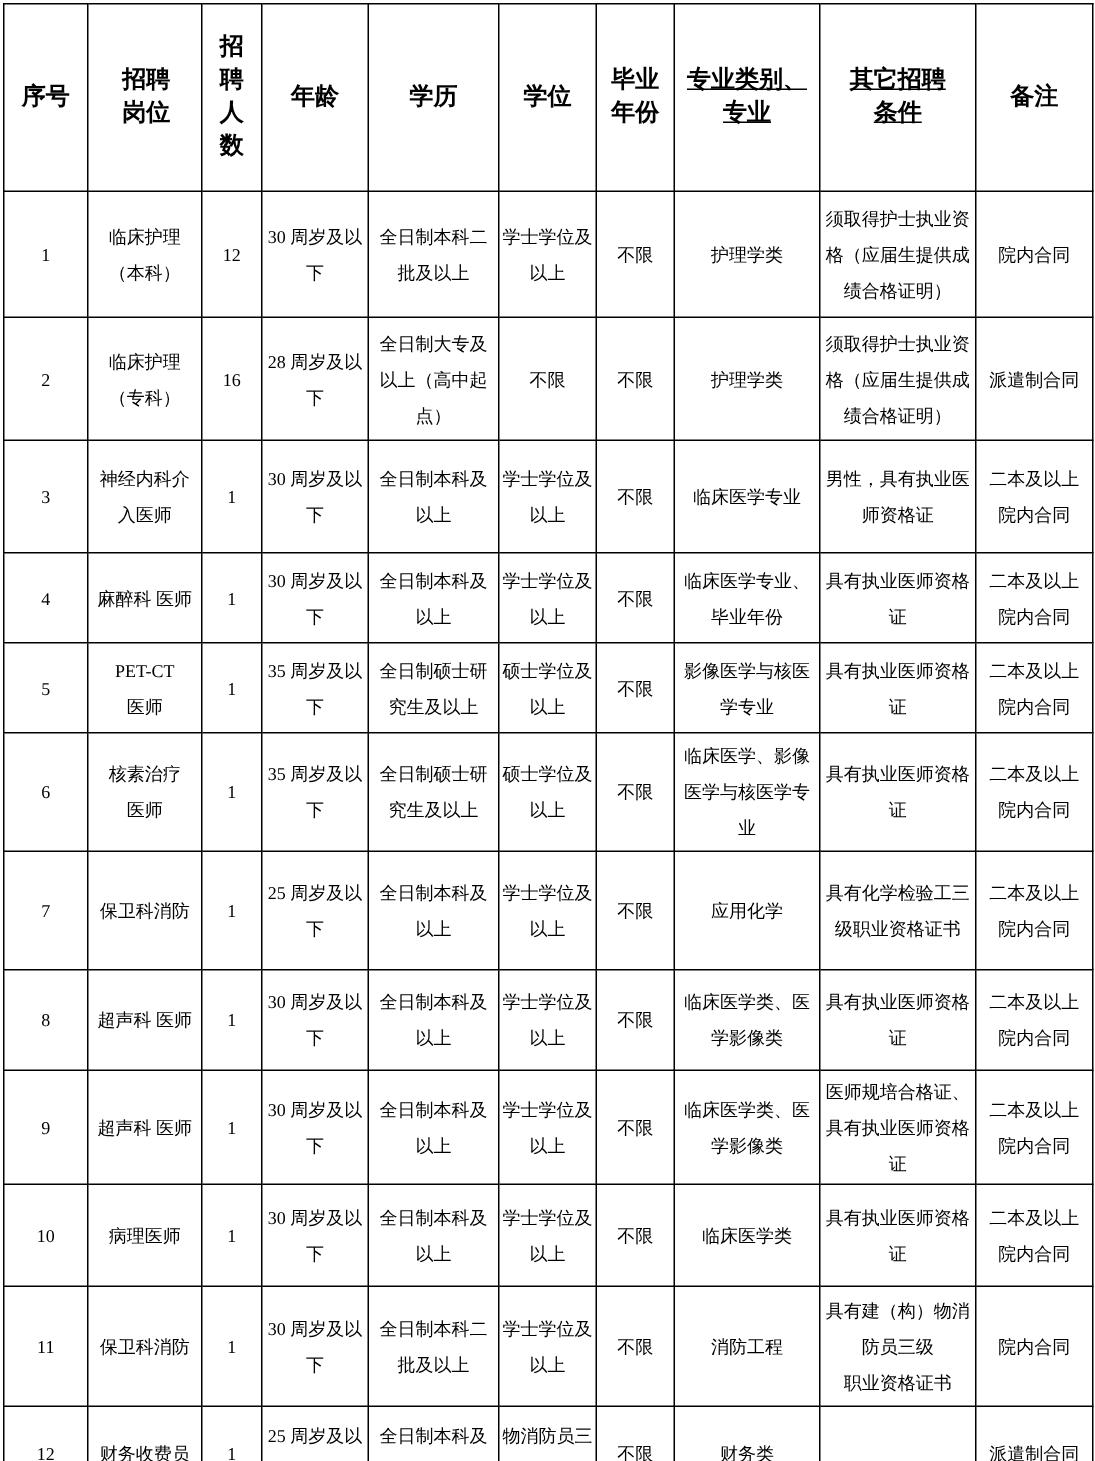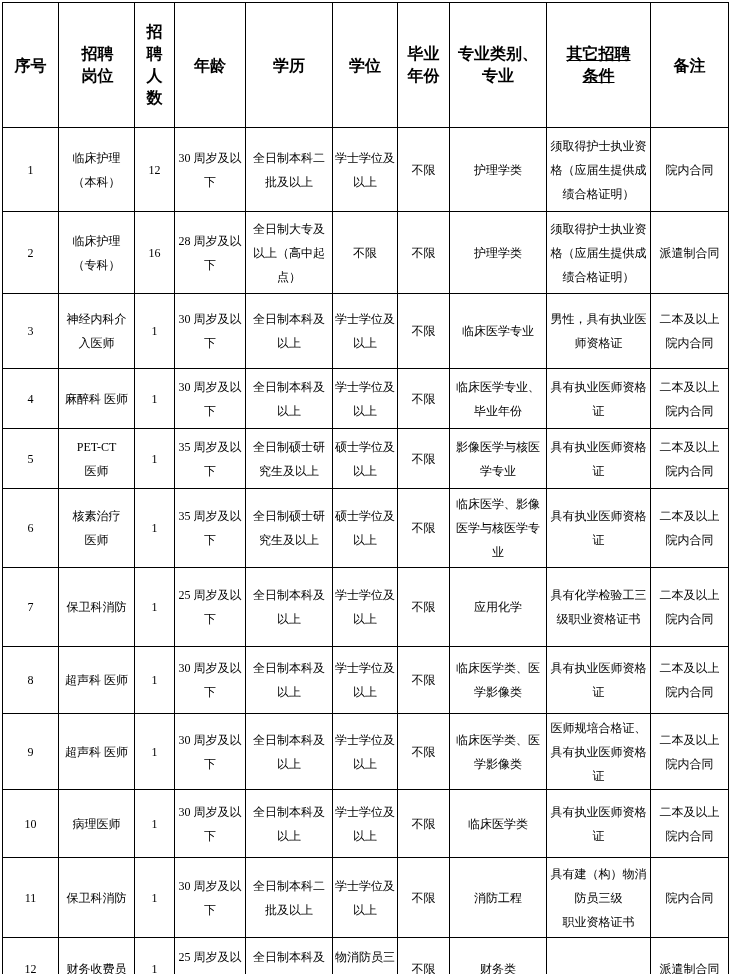--- a/index.html
+++ b/index.html
@@ -46,21 +46,21 @@
     height: 92px;
     padding: 16px 1px;
   }
   thead th .hspan {
     display: inline-block;
     vertical-align: middle;
   }
   th.col-position  .hspan { width: 34px; text-align: right; }
   th.col-count     .hspan { width: 17px; }
   th.col-gradyear  .hspan { width: 34px; }
-  th.col-major     .hspan { width: 82px; }
+  th.col-major     .hspan { width: 82px; text-decoration: underline; }
   th.col-conditions .hspan { width: 66px; text-decoration: underline; }
 
   tbody td {
     font-size: 12px;
     line-height: 2.0;
   }
 </style>
 </head>
 <body>
 

